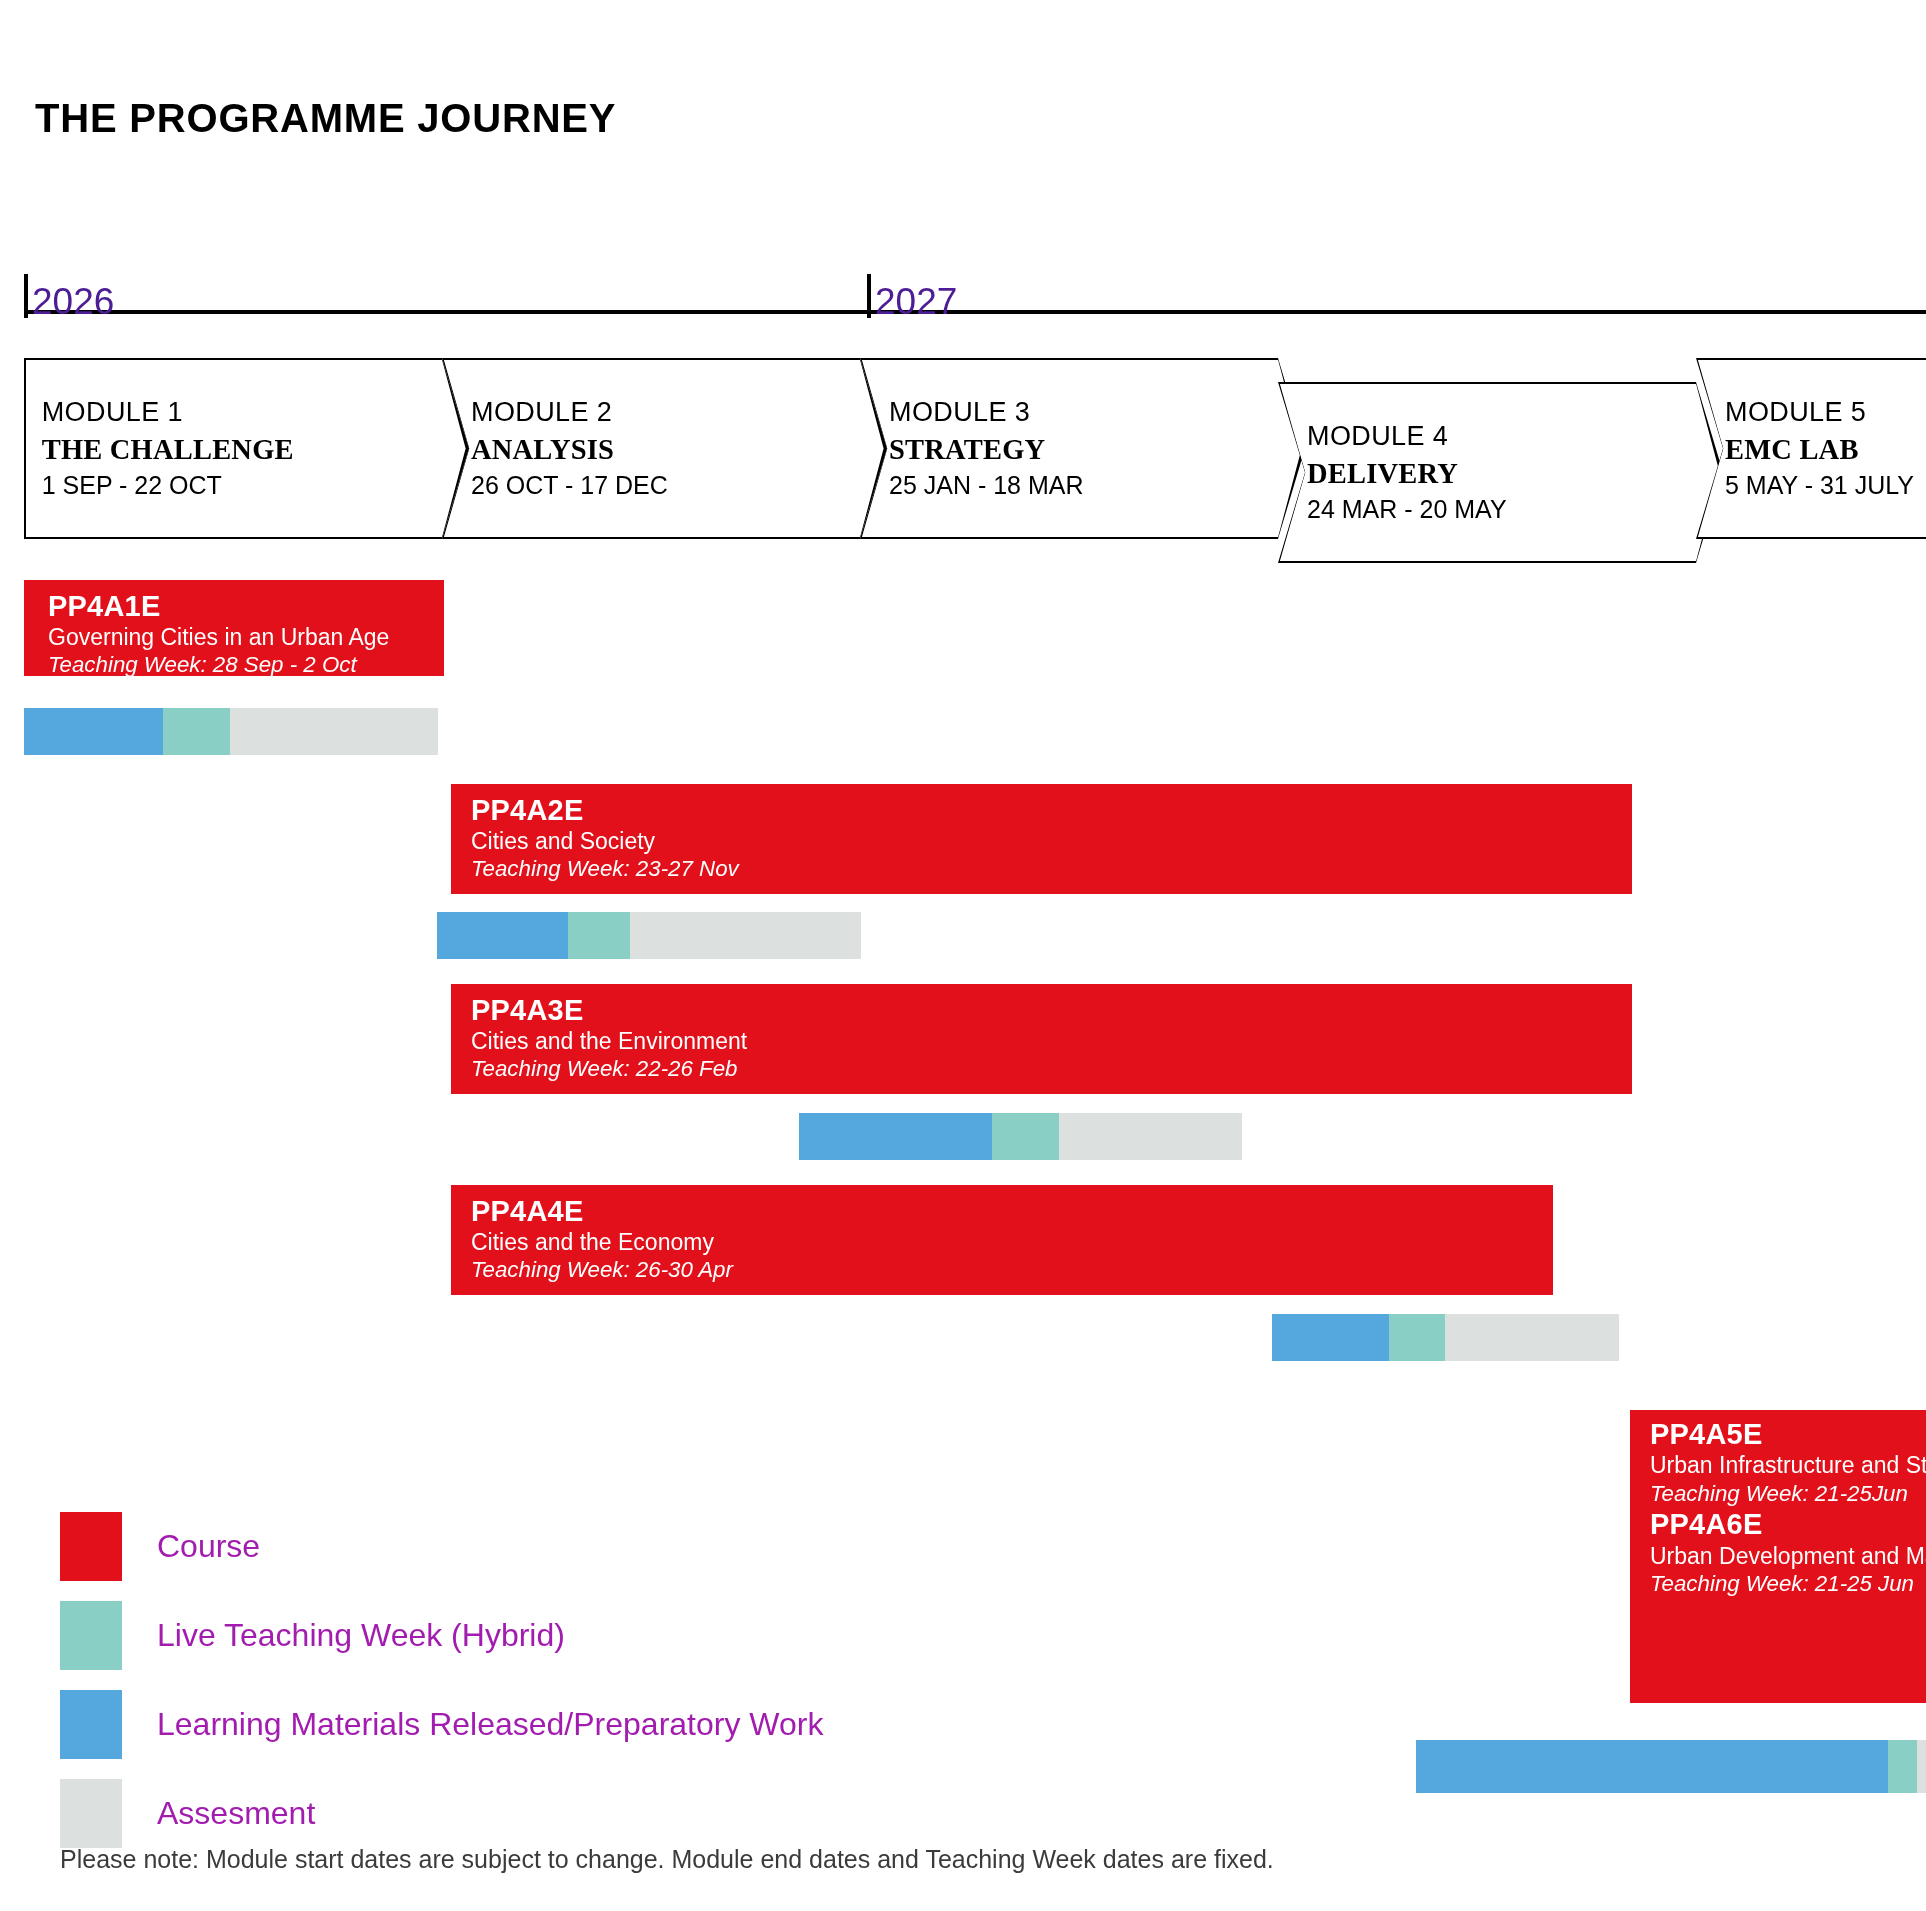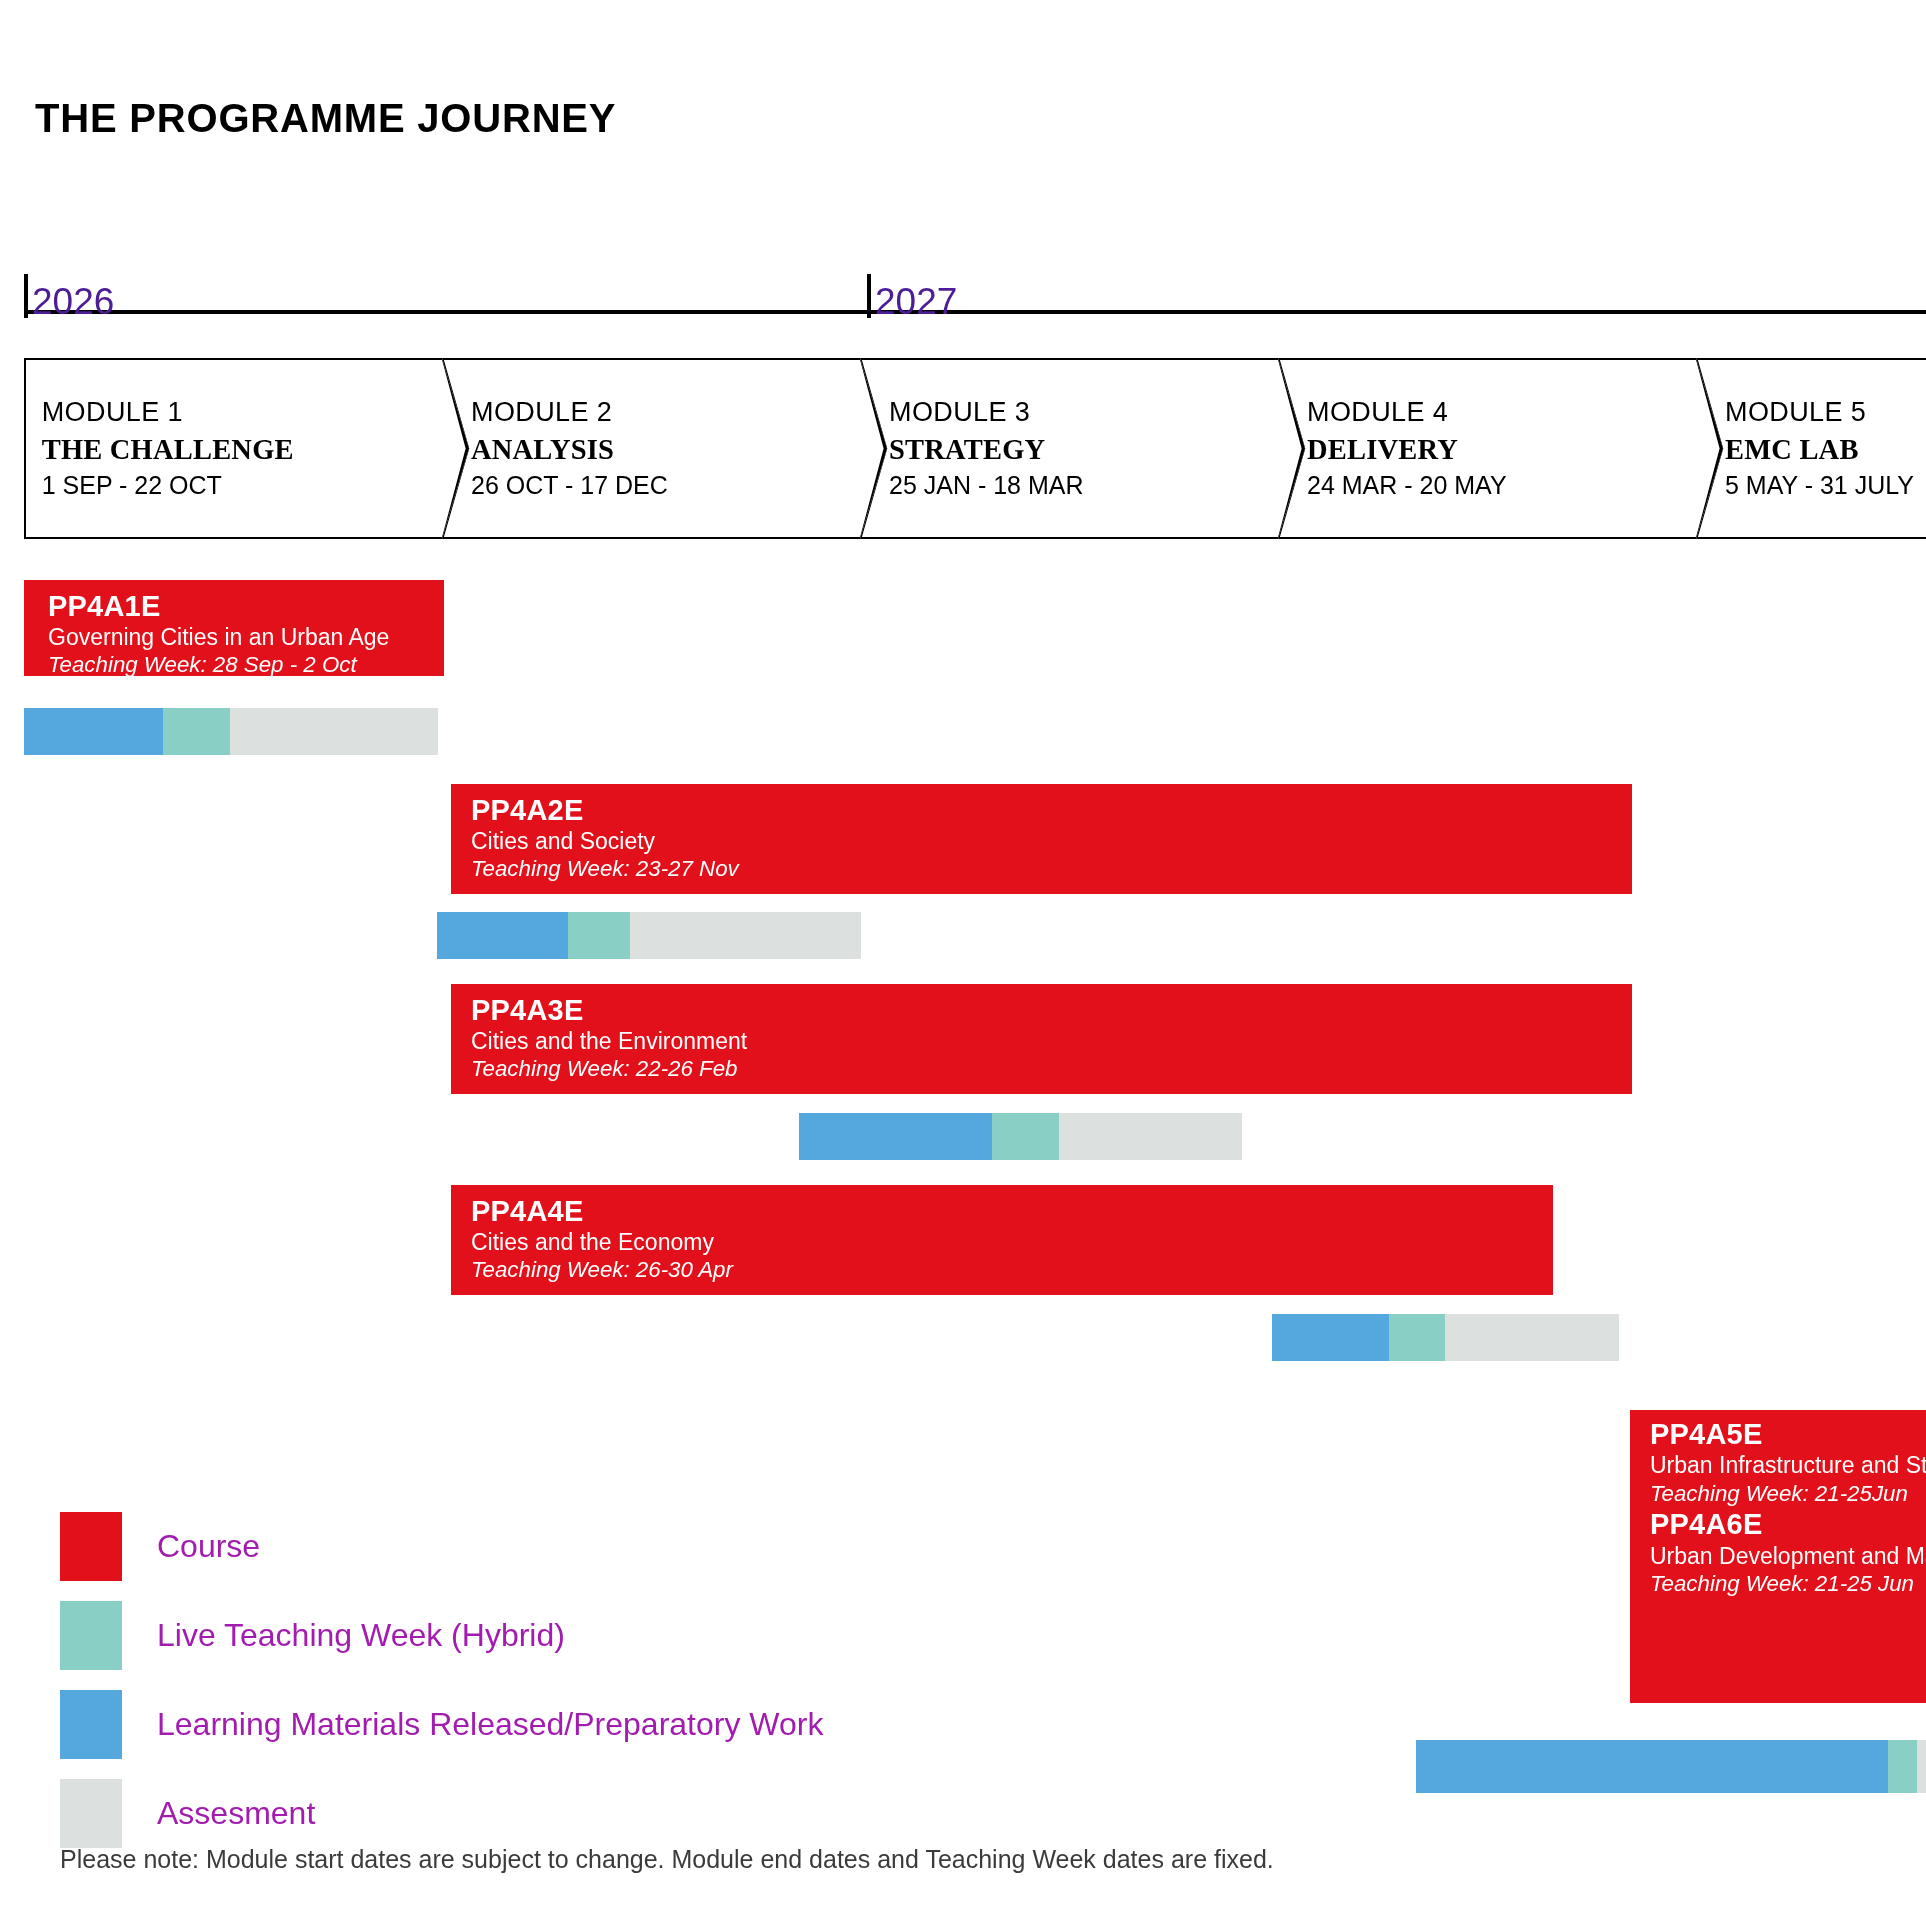--- a/index.html
+++ b/index.html
@@ -149,21 +149,21 @@
       <div class="chev" style="left: 836px; width: 445px;">
         <div class="shape" style="clip-path: polygon(0px 0px, calc(100% - 27px) 0px, 100% 50%, calc(100% - 27px) 100%, 0px 100%, 27px 50%, 0px 0px);">
           <div class="inner" style="clip-path: polygon(0px 0px, calc(100% - 25px) 0px, calc(100% - 1.5px) 50%, calc(100% - 25px) 100%, 0px 100%, 25.4px 50%, 0px 0px);"></div>
         </div>
         <div class="txt">
           <div class="m-no">MODULE 3</div>
           <div class="m-name">STRATEGY</div>
           <div class="m-dates">25 JAN - 18 MAR</div>
         </div>
       </div>
-      <div class="chev" style="left: 1254px; width: 445px;">
+      <div class="chev" style="left: 1254px; width: 445px; margin-top: 24px;">
         <div class="shape" style="clip-path: polygon(0px 0px, calc(100% - 27px) 0px, 100% 50%, calc(100% - 27px) 100%, 0px 100%, 27px 50%, 0px 0px);">
           <div class="inner" style="clip-path: polygon(0px 0px, calc(100% - 25px) 0px, calc(100% - 1.5px) 50%, calc(100% - 25px) 100%, 0px 100%, 25.4px 50%, 0px 0px);"></div>
         </div>
         <div class="txt">
           <div class="m-no">MODULE 4</div>
           <div class="m-name">DELIVERY</div>
           <div class="m-dates">24 MAR - 20 MAY</div>
         </div>
       </div>
       <div class="chev" style="left: 1672px; width: 445px;">

